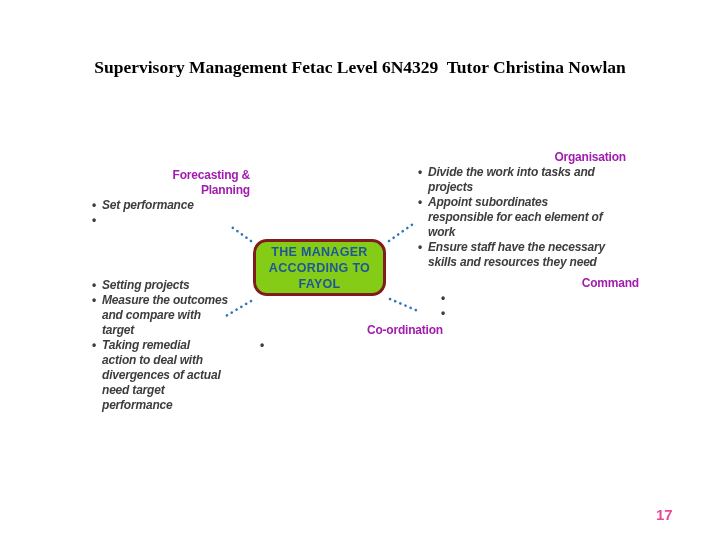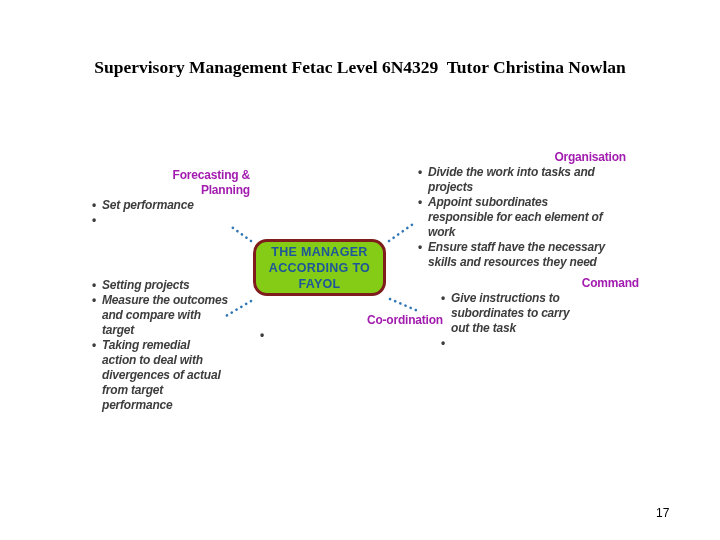--- a/index.html
+++ b/index.html
@@ -50,21 +50,21 @@
     color: #3d3d3d;
   }
   .bullet-text {
     white-space: pre-line;
     font-style: italic;
   }
   #sec-forecasting { left: 90px;  top: 168px; width: 160px; }
   #sec-control     { left: 90px;  top: 278px; width: 165px; }
   #sec-organisation{ left: 416px; top: 150px; width: 210px; }
   #sec-command     { left: 416px; top: 276px; width: 200px; margin-left: 23px; }
-  #sec-coordination{ left: 258px; top: 313px; width: 185px; }
+  #sec-coordination{ left: 258px; top: 323px; width: 185px; }
   .center-box {
     position: absolute;
     left: 253px;
     top: 239px;
     width: 127px;
     height: 51px;
     border: 3px solid #7f1d1d;
     border-radius: 14px;
     background: #84cc16;
     display: flex;
@@ -85,23 +85,23 @@
     top: 0;
     width: 720px;
     height: 540px;
     pointer-events: none;
     z-index: 1;
   }
   .page-number {
     position: absolute;
     left: 656px;
     top: 506px;
-    font-size: 12px;
-    color: #000000;
-    font-weight: normal;
+    font-size: 15px;
+    color: #ec4899;
+    font-weight: bold;
   }
 </style>
 </head>
 <body>
 
 <div class="slide">
 
   <div class="slide-title">Supervisory Management Fetac Level 6N4329  Tutor Christina Nowlan</div>
 
   <svg class="connectors" viewBox="0 0 720 540" xmlns="http://www.w3.org/2000/svg">
@@ -136,21 +136,21 @@
       <span class="bullet-marker">•</span>
       <span class="bullet-text">Measure the outcomes
 and compare with
 target</span>
     </div>
     <div class="bullet-row">
       <span class="bullet-marker">•</span>
       <span class="bullet-text">Taking remedial
 action to deal with
 divergences of actual
-from target
+need target
 performance</span>
     </div>
   </div>
 
   <div class="section" id="sec-organisation">
     <div class="section-heading">Organisation</div>
     <div class="bullet-row">
       <span class="bullet-marker">•</span>
       <span class="bullet-text">Divide the work into tasks and
 projects</span>
@@ -165,23 +165,20 @@
       <span class="bullet-marker">•</span>
       <span class="bullet-text">Ensure staff have the necessary
 skills and resources they need</span>
     </div>
   </div>
 
   <div class="section" id="sec-command">
     <div class="section-heading">Command</div>
     <div class="bullet-row">
       <span class="bullet-marker">•</span>
-      <span class="bullet-text">Give instructions to
-subordinates to carry
-out the task</span>
     </div>
     <div class="bullet-row">
       <span class="bullet-marker">•</span>
     </div>
   </div>
 
   <div class="section" id="sec-coordination">
     <div class="section-heading">Co-ordination</div>
     <div class="bullet-row">
       <span class="bullet-marker">•</span>

